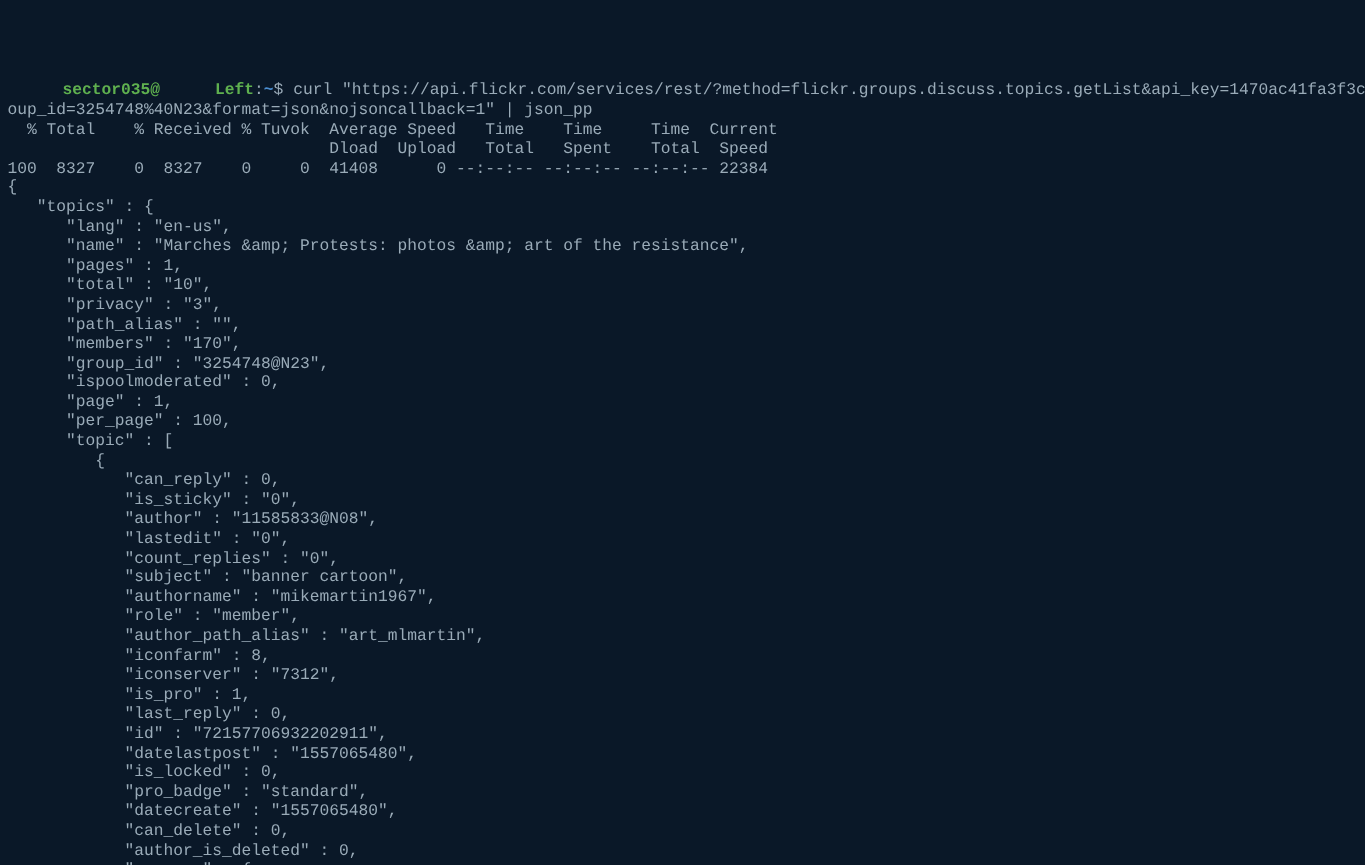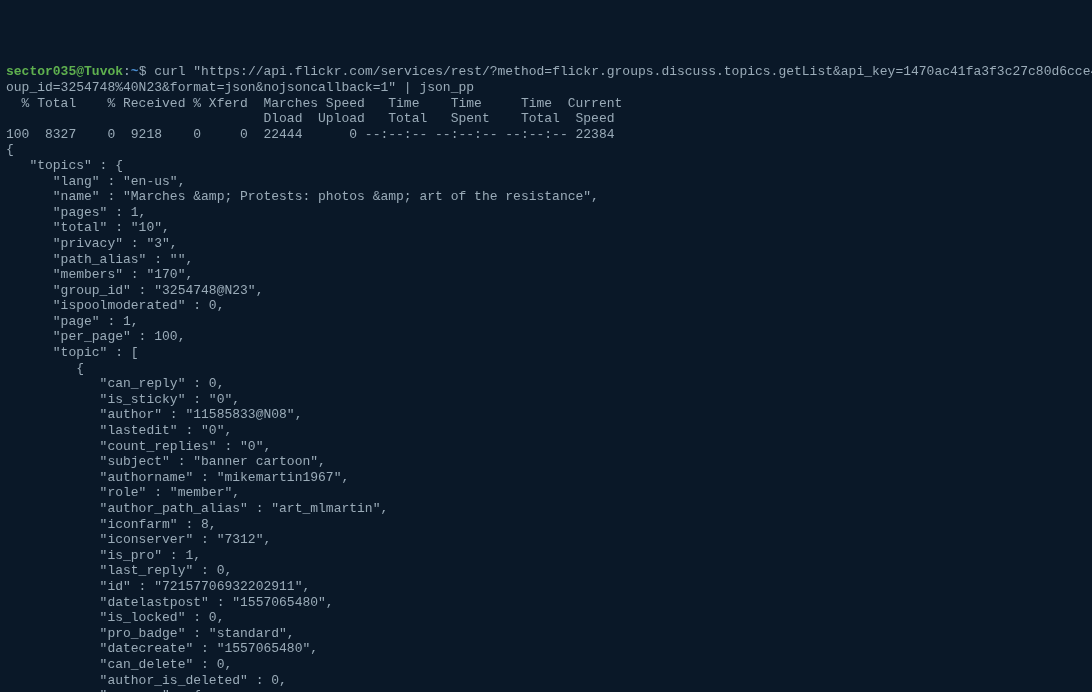--- a/index.html
+++ b/index.html
@@ -15,20 +15,21 @@
       color: #9aabb8;
       padding: 2px 6px;
       white-space: pre;
       overflow: hidden;
       width: 1092px;
       height: 692px;
     }
     .user {
       color: #5fb04f;
       font-weight: bold;
+      margin-left: 44px;
     }
     .prompt-sep {
       color: #5fb04f;
       font-weight: bold;
     }
     .path {
       color: #4b8ed1;
       font-weight: bold;
     }
     .dollar {
@@ -39,25 +40,25 @@
     }
     .output {
       color: #9aabb8;
     }
   </style>
 </head>
 <body>
 
 
 
-<div><span><span class="user">sector035</span><span class="prompt-sep">@</span><span class="user">Tuvok</span><span class="output">:</span><span class="path">~</span><span class="dollar">$</span><span class="cmd"> </span><span class="cmd">curl "https://api.flickr.com/services/rest/?method=flickr.groups.discuss.topics.getList&amp;api_key=1470ac41fa3f3c27c80d6cce4c1ee2ad&amp;gr</span></span>
+<div><span><span class="user">sector035</span><span class="prompt-sep">@</span><span class="user">Left</span><span class="output">:</span><span class="path">~</span><span class="dollar">$</span><span class="cmd"> </span><span class="cmd">curl "https://api.flickr.com/services/rest/?method=flickr.groups.discuss.topics.getList&amp;api_key=1470ac41fa3f3c27c80d6cce4c1ee2ad&amp;gr</span></span>
 <span class="cmd">oup_id=3254748%40N23&amp;format=json&amp;nojsoncallback=1" | json_pp</span>
-<span class="output">  % Total    % Received % Xferd  Marches Speed   Time    Time     Time  Current</span>
+<span class="output">  % Total    % Received % Tuvok  Average Speed   Time    Time     Time  Current</span>
 <span class="output">                                 Dload  Upload   Total   Spent    Total  Speed</span>
-<span class="output">100  8327    0  9218    0     0  22444      0 --:--:-- --:--:-- --:--:-- 22384</span>
+<span class="output">100  8327    0  8327    0     0  41408      0 --:--:-- --:--:-- --:--:-- 22384</span>
 <div id="json-block">{
    "topics" : {
       "lang" : "en-us",
       "name" : "Marches &amp;amp; Protests: photos &amp;amp; art of the resistance",
       "pages" : 1,
       "total" : "10",
       "privacy" : "3",
       "path_alias" : "",
       "members" : "170",
       "group_id" : "3254748@N23",

